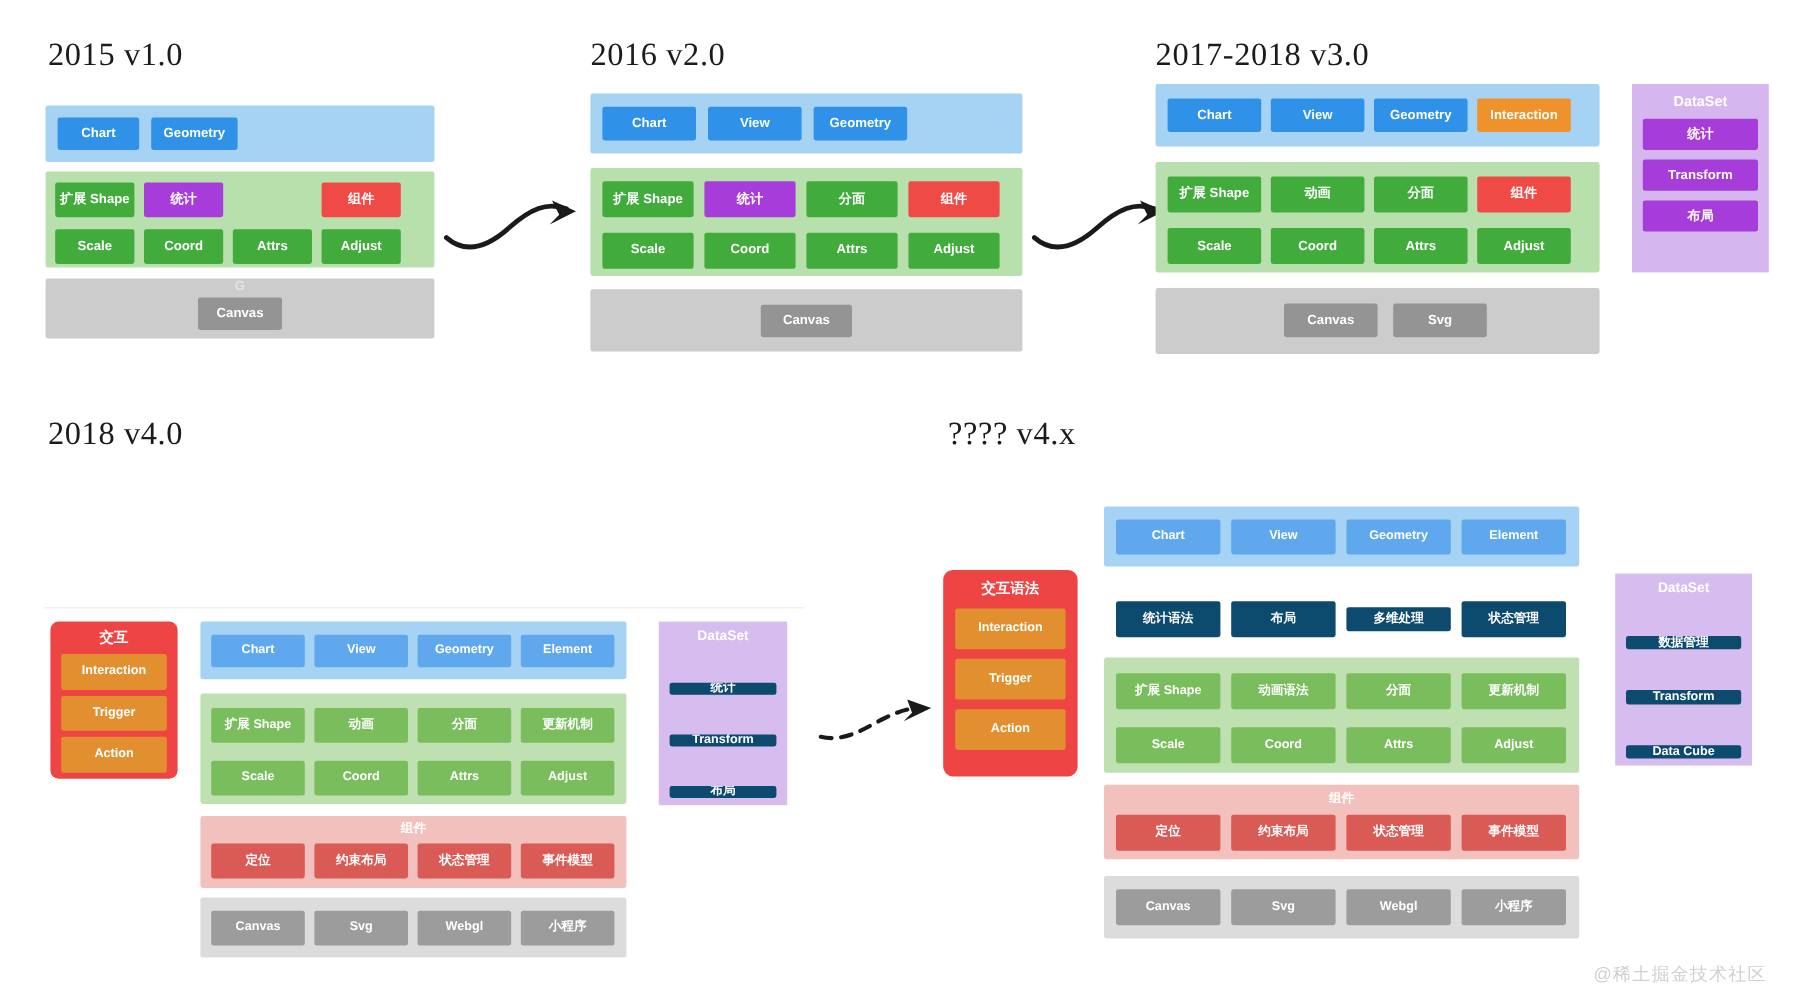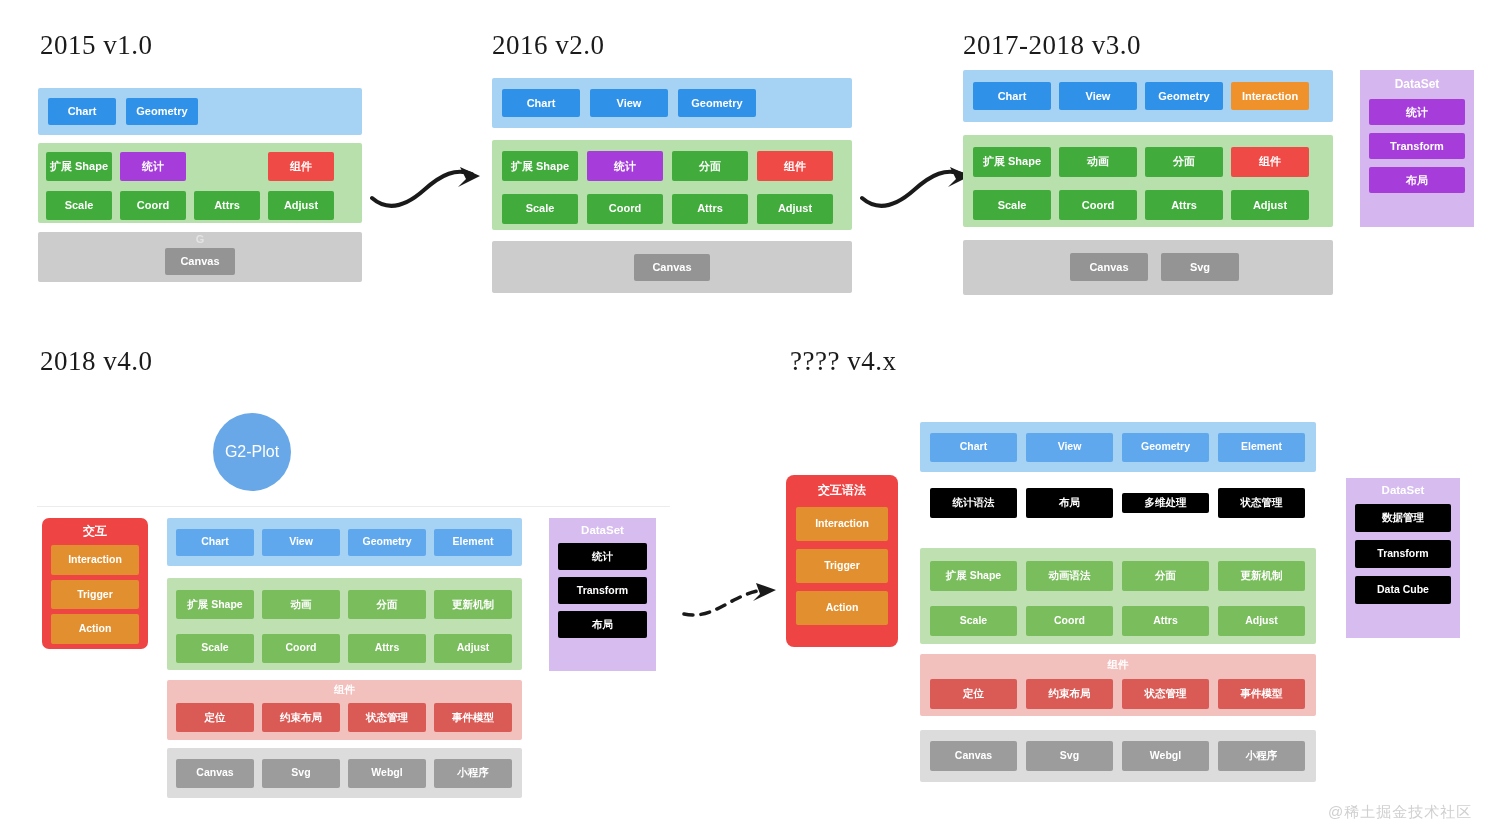--- a/index.html
+++ b/index.html
@@ -56,21 +56,21 @@
     overflow: hidden;
   }
   .chip.empty { background: transparent !important; }
 
   
   .c-blue      { background: #2f92e8; }
   .c-blue-soft { background: #5fa8ee; }
   .c-green     { background: #41ab3c; }
   .c-green-soft{ background: #79bd5c; }
   .c-purple    { background: #a63ddb; }
-  .c-purple-soft{ background: #000000; }
+  .c-purple-soft{ background: #0c4a6e; margin-top: 26px; }
   .c-red       { background: #f04a46; }
   .c-red-soft  { background: #da5a55; }
   .c-gray      { background: #949494; }
   .c-gray-soft { background: #9c9c9c; }
   .c-orange    { background: #f0922b; }
   .c-orange-soft{ background: #e2902f; }
 
   .b-blue   { background: #a6d2f4; }
   .b-green  { background: #b8e0ac; }
   .b-greenl { background: #bfe1b2; }
@@ -237,21 +237,20 @@
 
   <div class="col-box b-purple" style="left:1360px; top:70px; width:114px; height:157px; padding:7px 9px;">
     <div class="col-title" style="font-size:12px; margin-bottom:8px;">DataSet</div>
     <div class="chip c-purple" style="width:96px;height:26px;font-size:11px;margin-bottom:8px;">统计</div>
     <div class="chip c-purple" style="width:96px;height:26px;font-size:11px;margin-bottom:8px;">Transform</div>
     <div class="chip c-purple" style="width:96px;height:26px;font-size:11px;">布局</div>
   </div>
 
   <div class="panel-title" style="left:40px; top:346px;">2018 v4.0</div>
 
-  <div class="circle" style="left:213px; top:413px; width:78px; height:78px; font-size:16px;">G2-Plot</div>
 
   <div class="divider" style="left:37px; top:506px; width:633px;"></div>
 
   <div class="col-box b-orange" style="left:42px; top:518px; width:106px; height:131px; padding:5px 9px; border-radius:7px;">
     <div class="col-title" style="font-size:12px; margin-bottom:5px;">交互</div>
     <div class="chip c-orange-soft" style="width:88px;height:30px;font-size:10.5px;margin-bottom:5px;">Interaction</div>
     <div class="chip c-orange-soft" style="width:88px;height:30px;font-size:10.5px;margin-bottom:5px;">Trigger</div>
     <div class="chip c-orange-soft" style="width:88px;height:30px;font-size:10.5px;">Action</div>
   </div>
 

